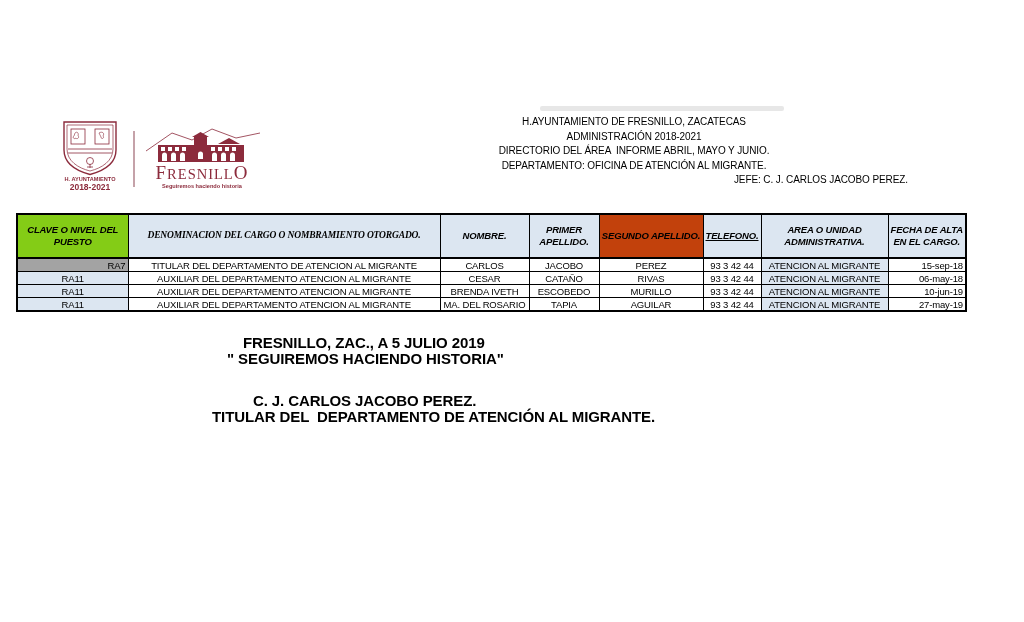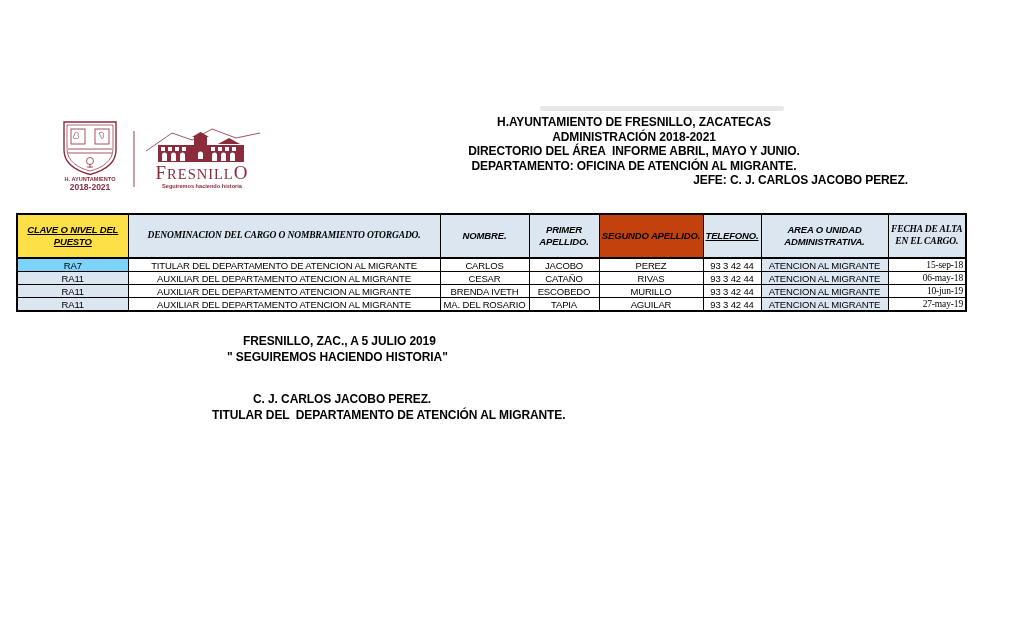--- a/index.html
+++ b/index.html
@@ -10,40 +10,40 @@
   #crest{position:absolute;left:58px;top:120px;width:64px;height:74px;}
   #logo-divider{position:absolute;left:133px;top:131px;width:2px;height:56px;background:#c5a2a9;}
   #fresnillo-logo{position:absolute;left:140px;top:126px;width:126px;height:68px;}
 
   
   #smudge{position:absolute;left:540px;top:106px;width:244px;height:5px;
           background:#dadada;opacity:.65;border-radius:2px;}
 
   
   #doc-header{position:absolute;left:360px;top:115px;width:548px;text-align:center;
-              font-weight:bold;font-size:12px;line-height:14.5px;letter-spacing:-0.1px;}
+              font-weight:normal;font-size:10px;line-height:14.5px;letter-spacing:-0.1px;}
   #doc-header .hline{white-space:pre-wrap;}
   #doc-header .hline.right{text-align:right;}
 
   
   #directory-table{position:absolute;left:16px;top:213px;border-collapse:collapse;
                    table-layout:fixed;width:934px;border:2px solid #000;}
   #directory-table th,#directory-table td{border:1px solid #000;overflow:hidden;
                    font-size:9.5px;letter-spacing:-0.15px;}
   #directory-table th{height:40px;font-weight:bold;font-style:italic;text-align:center;
                    vertical-align:middle;line-height:1.25;padding:1px 2px;}
   #directory-table td{height:12px;line-height:11px;vertical-align:middle;padding:0 2px;}
   #directory-table thead th{border-bottom:2px solid #000;}
   .col0{width:111px;} .col1{width:312px;} .col2{width:89px;} .col3{width:70px;}
-  .col4{width:104px;} .col5{width:58px;} .col6{width:127px;margin-left:40px;} .col7{width:78px;font-family:Liberation Serif, serif;}
+  .col4{width:104px;} .col5{width:58px;} .col6{width:127px;margin-left:40px;} .col7{width:78px;}
   td.a-center{text-align:center;} td.a-left{text-align:center;padding-left:3px;}
   td.a-right{text-align:right;padding-right:3px;}
 
   
-  .fline{position:absolute;font-weight:bold;font-size:12px;white-space:pre-wrap;letter-spacing:-0.1px;}
+  .fline{position:absolute;font-weight:bold;font-size:15px;white-space:pre-wrap;letter-spacing:-0.1px;}
   #footer-place{left:243px;top:334px;}
   #footer-slogan{left:227px;top:350px;}
   #footer-sign-name{left:253px;top:392px;}
   #footer-sign-title{left:212px;top:408px;}
 </style>
 </head>
 <body>
 
 <div id="page">
 
@@ -112,33 +112,33 @@
         <col class="col1">
         <col class="col2">
         <col class="col3">
       <col class="col4">
         <col class="col5">
         <col class="col6">
         <col class="col7">
     </colgroup>
     <thead>
         <tr id="head-row">
-          <th class="col0" style="background: #fde047; text-decoration: underline;">CLAVE O NIVEL DEL PUESTO</th>
+          <th class="col0" style="background: #84cc16;">CLAVE O NIVEL DEL PUESTO</th>
           <th class="col1" style="background: rgb(220, 230, 241); font-family: Liberation Serif, serif;">DENOMINACION DEL CARGO O NOMBRAMIENTO OTORGADO.</th>
           <th class="col2" style="background: rgb(220, 230, 241);">NOMBRE.</th>
           <th class="col3" style="background: rgb(220, 230, 241); margin-top: 32px;">PRIMER APELLIDO.</th>
           <th class="col4" style="background: #c2410c; margin-left: 32px;">SEGUNDO APELLIDO.</th>
           <th class="col5" style="background: rgb(220, 230, 241); text-decoration: underline;">TELEFONO.</th>
           <th class="col6" style="background: rgb(220, 230, 241);">AREA O UNIDAD ADMINISTRATIVA.</th>
           <th class="col7" style="background: rgb(220, 230, 241);">FECHA DE ALTA EN EL CARGO.</th>
         </tr>
       </thead>
     <tbody id="body-rows">
         <tr>
-          <td class="col0 a-center" style="background: #7dd3fc;">RA7</td>
+          <td class="col0 a-center" style="background: #a3a3a3; text-align: right;">RA7</td>
           <td class="col1 a-left">TITULAR DEL DEPARTAMENTO DE ATENCION AL MIGRANTE</td>
           <td class="col2 a-center">CARLOS</td>
           <td class="col3 a-center">JACOBO</td>
           <td class="col4 a-center">PEREZ</td>
           <td class="col5 a-left">93 3 42 44</td>
           <td class="col6 a-left" style="background: rgb(220, 230, 241);">ATENCION AL MIGRANTE</td>
           <td class="col7 a-right">15-sep-18</td>
         </tr>
         <tr>
           <td class="col0 a-center" style="background: rgb(220, 230, 241);">RA11</td>

